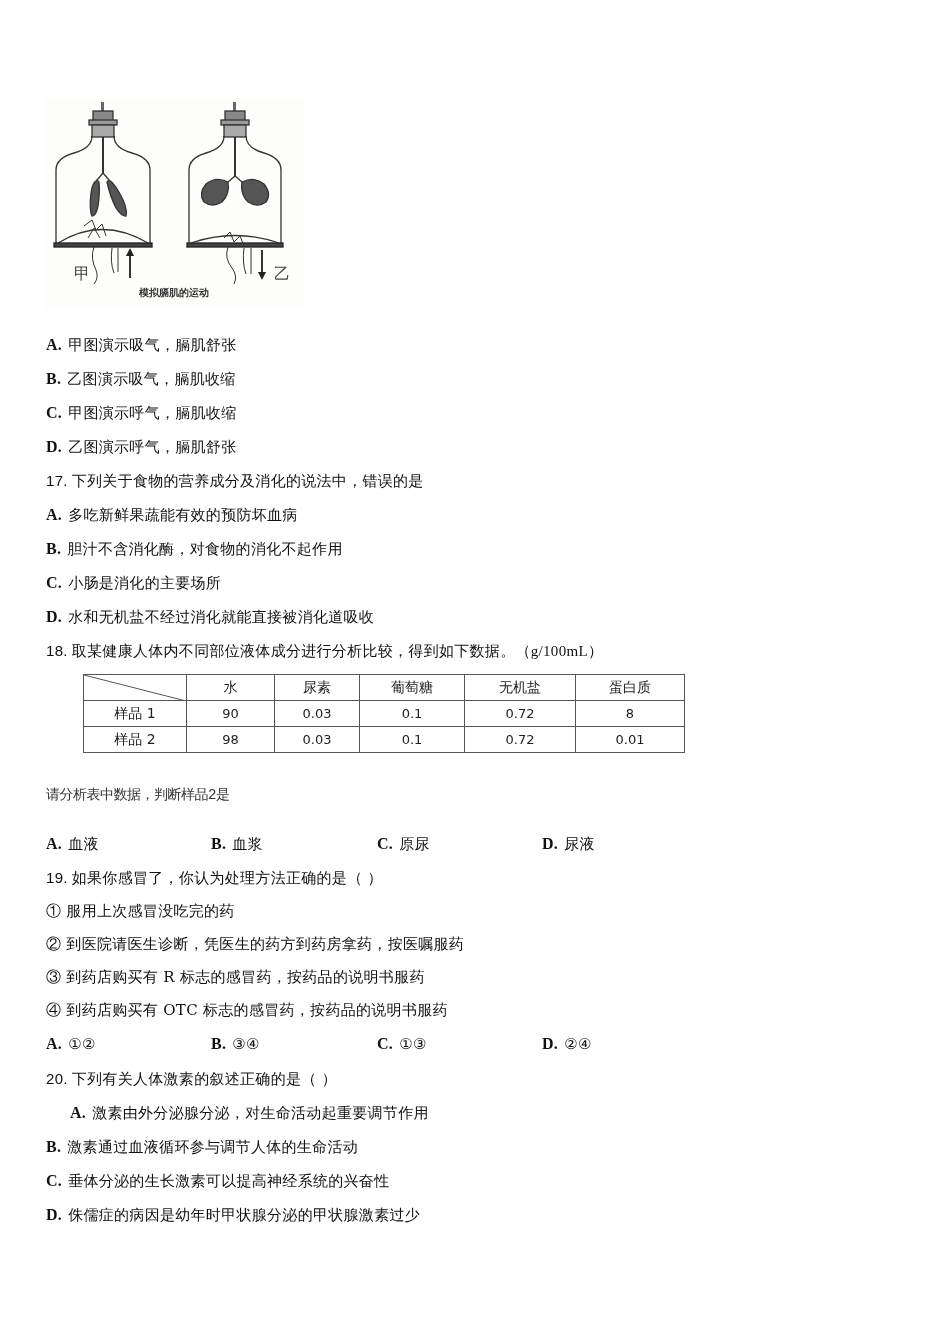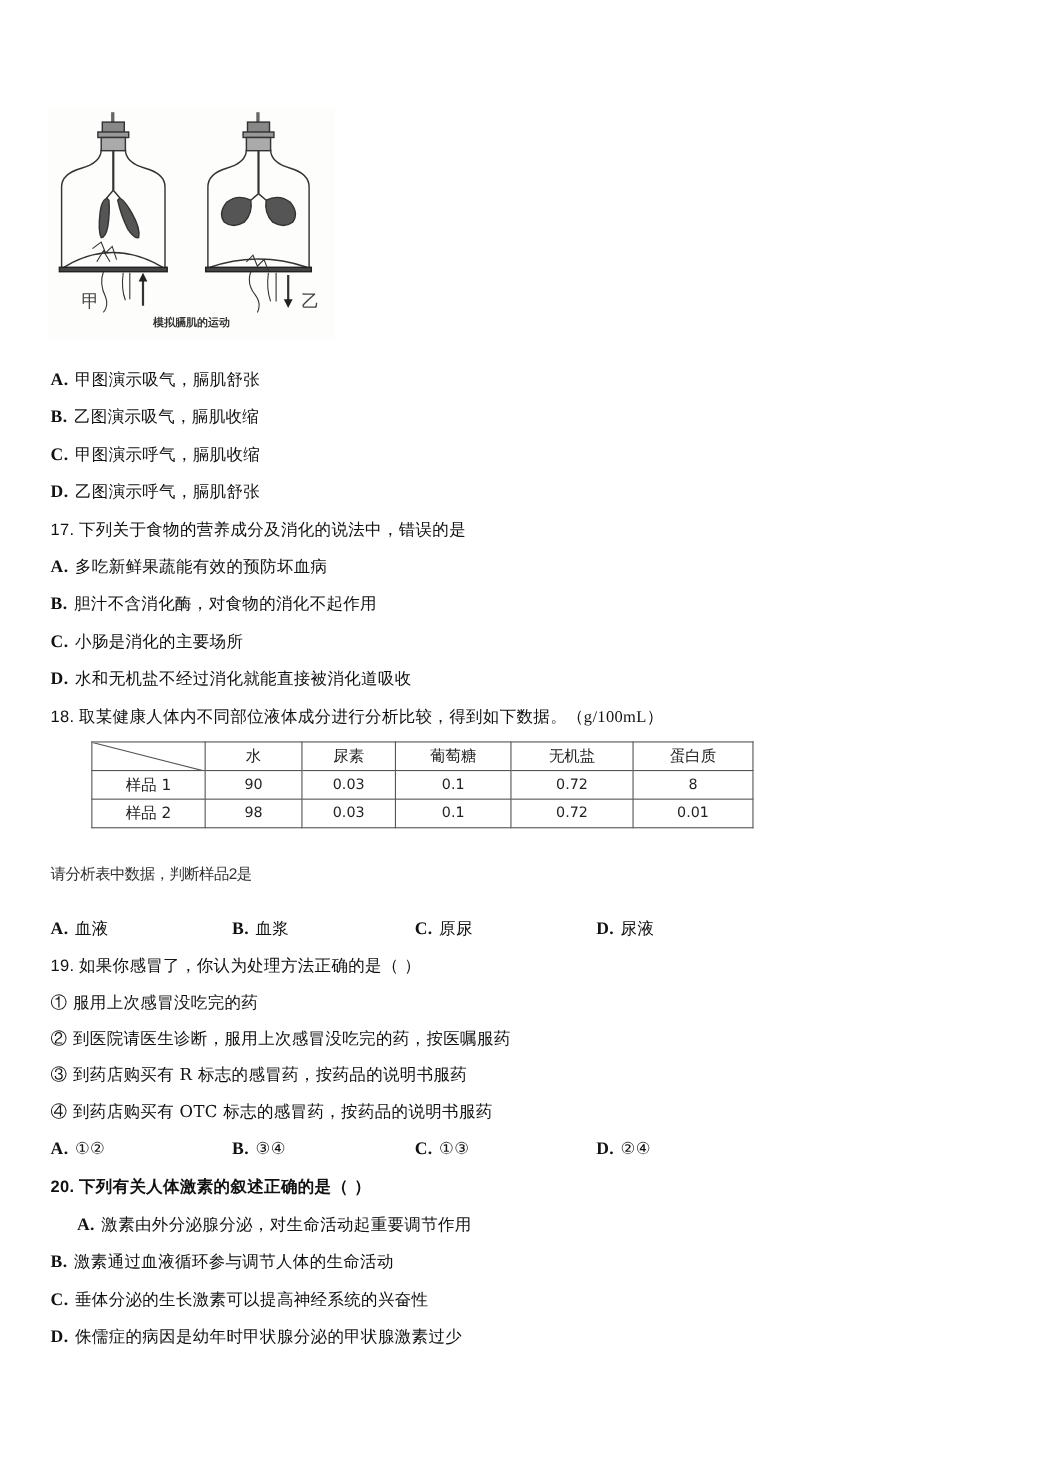--- a/index.html
+++ b/index.html
@@ -87,21 +87,21 @@
     position: relative;
     width: 102px;
     background: linear-gradient(to bottom left, transparent calc(50% - 0.6px), #555 50%, transparent calc(50% + 0.6px));
     background: none;
   }
   .corner svg { position: absolute; left: 0; top: 0; }
   .table-note {
     position: absolute;
     left: 46px;
     top: 786px;
-    font-family: Liberation Sans, sans-serif;
+    font-family: Liberation Mono, monospace;
     font-size: 14px;
     color: #333;
     letter-spacing: -0.5px;
   }
   .choice-row span.choice {
     position: absolute;
     top: 0;
   }
 </style>
 </head>
@@ -229,32 +229,32 @@
   <span class="choice" style="left:0px;"><span class="opt-letter">A.</span><span>血液</span></span>
   <span class="choice" style="left:165px;"><span class="opt-letter">B.</span><span>血浆</span></span>
   <span class="choice" style="left:331px;"><span class="opt-letter">C.</span><span>原尿</span></span>
   <span class="choice" style="left:496px;"><span class="opt-letter">D.</span><span>尿液</span></span>
 </div>
 
 <div class="line" style="top:868px;">
   <span class="qnum">19.</span><span>如果你感冒了，你认为处理方法正确的是（  ）</span>
 </div>
 <div class="line" style="top:901px;">① 服用上次感冒没吃完的药</div>
-<div class="line" style="top:934px;">② 到医院请医生诊断，服用上次感冒没吃完的药，按医嘱服药</div>
+<div class="line" style="top:934px;">② 到医院请医生诊断，凭医生的药方到药房拿药，按医嘱服药</div>
 <div class="line" style="top:967px;">③ 到药店购买有 R 标志的感冒药，按药品的说明书服药</div>
 <div class="line" style="top:1000px;">④ 到药店购买有 OTC 标志的感冒药，按药品的说明书服药</div>
 
 <div class="line choice-row" style="top:1034px; width:700px; height:20px;">
   <span class="choice" style="left:0px;"><span class="opt-letter">A.</span><span>①②</span></span>
   <span class="choice" style="left:165px;"><span class="opt-letter">B.</span><span>③④</span></span>
   <span class="choice" style="left:331px;"><span class="opt-letter">C.</span><span>①③</span></span>
   <span class="choice" style="left:496px;"><span class="opt-letter">D.</span><span>②④</span></span>
 </div>
 
-<div class="line" style="top:1069px;font-weight:bold;">
+<div class="line" style="top:1069px;">
   <span class="qnum">20.</span><span>下列有关人体激素的叙述正确的是（ ）</span>
 </div>
 <div class="line" style="top:1103px;margin-left:24px;">
   <span class="opt-letter">A.</span><span>激素由外分泌腺分泌，对生命活动起重要调节作用</span>
 </div>
 <div class="line" style="top:1137px;">
   <span class="opt-letter">B.</span><span>激素通过血液循环参与调节人体的生命活动</span>
 </div>
 <div class="line" style="top:1171px;">
   <span class="opt-letter">C.</span><span>垂体分泌的生长激素可以提高神经系统的兴奋性</span>

